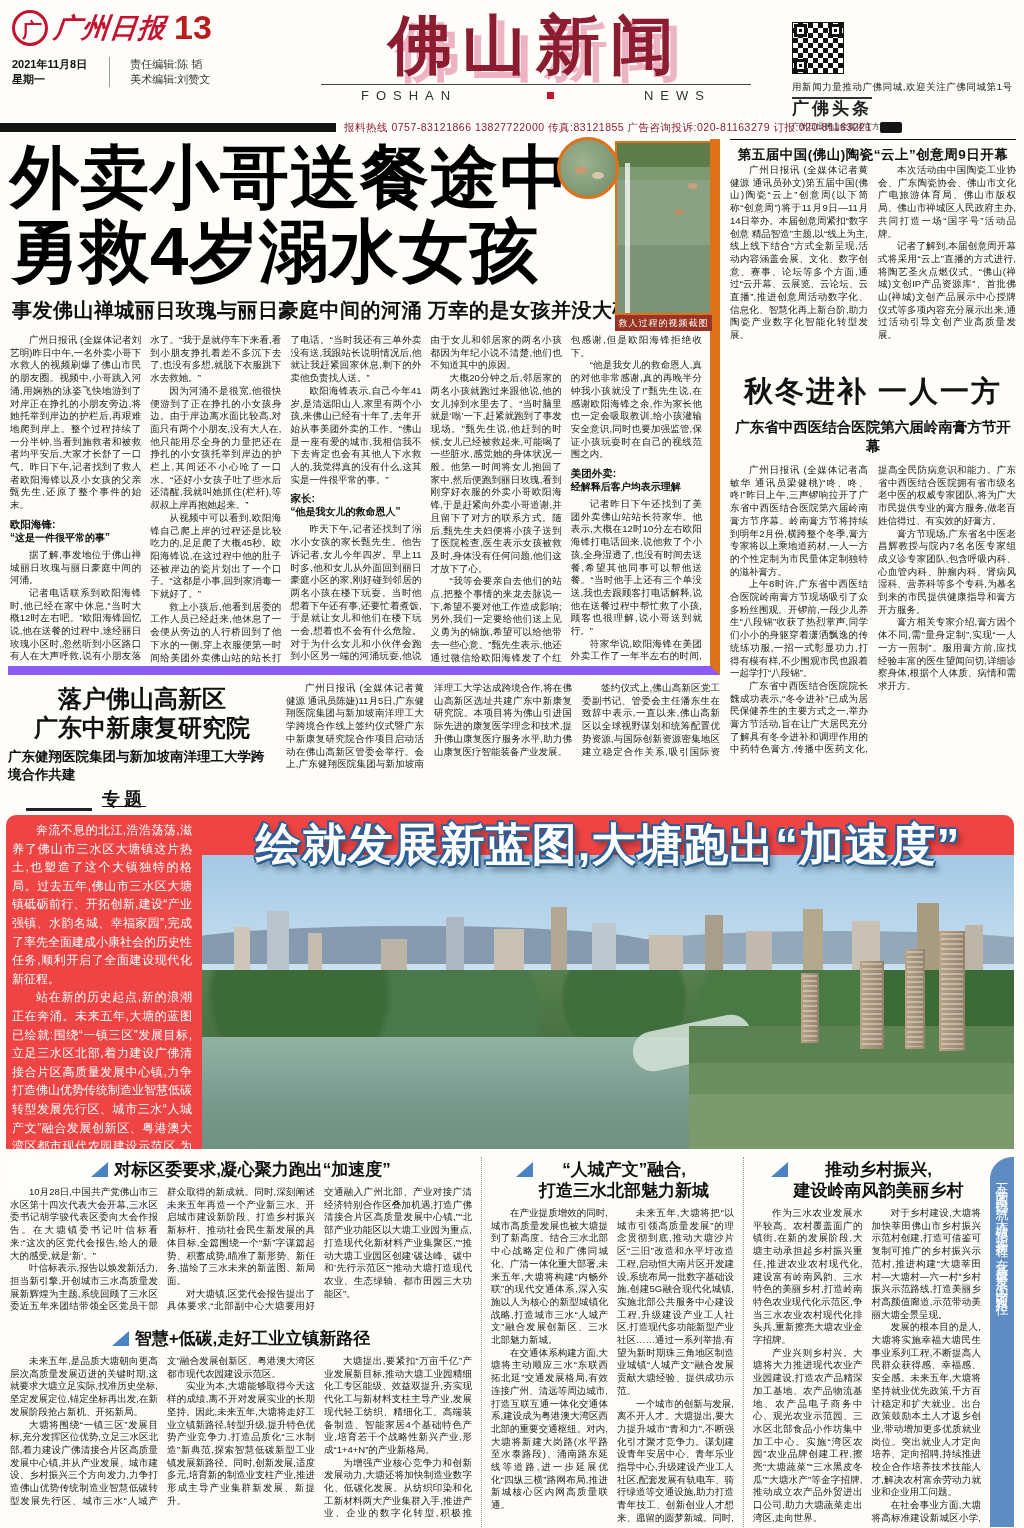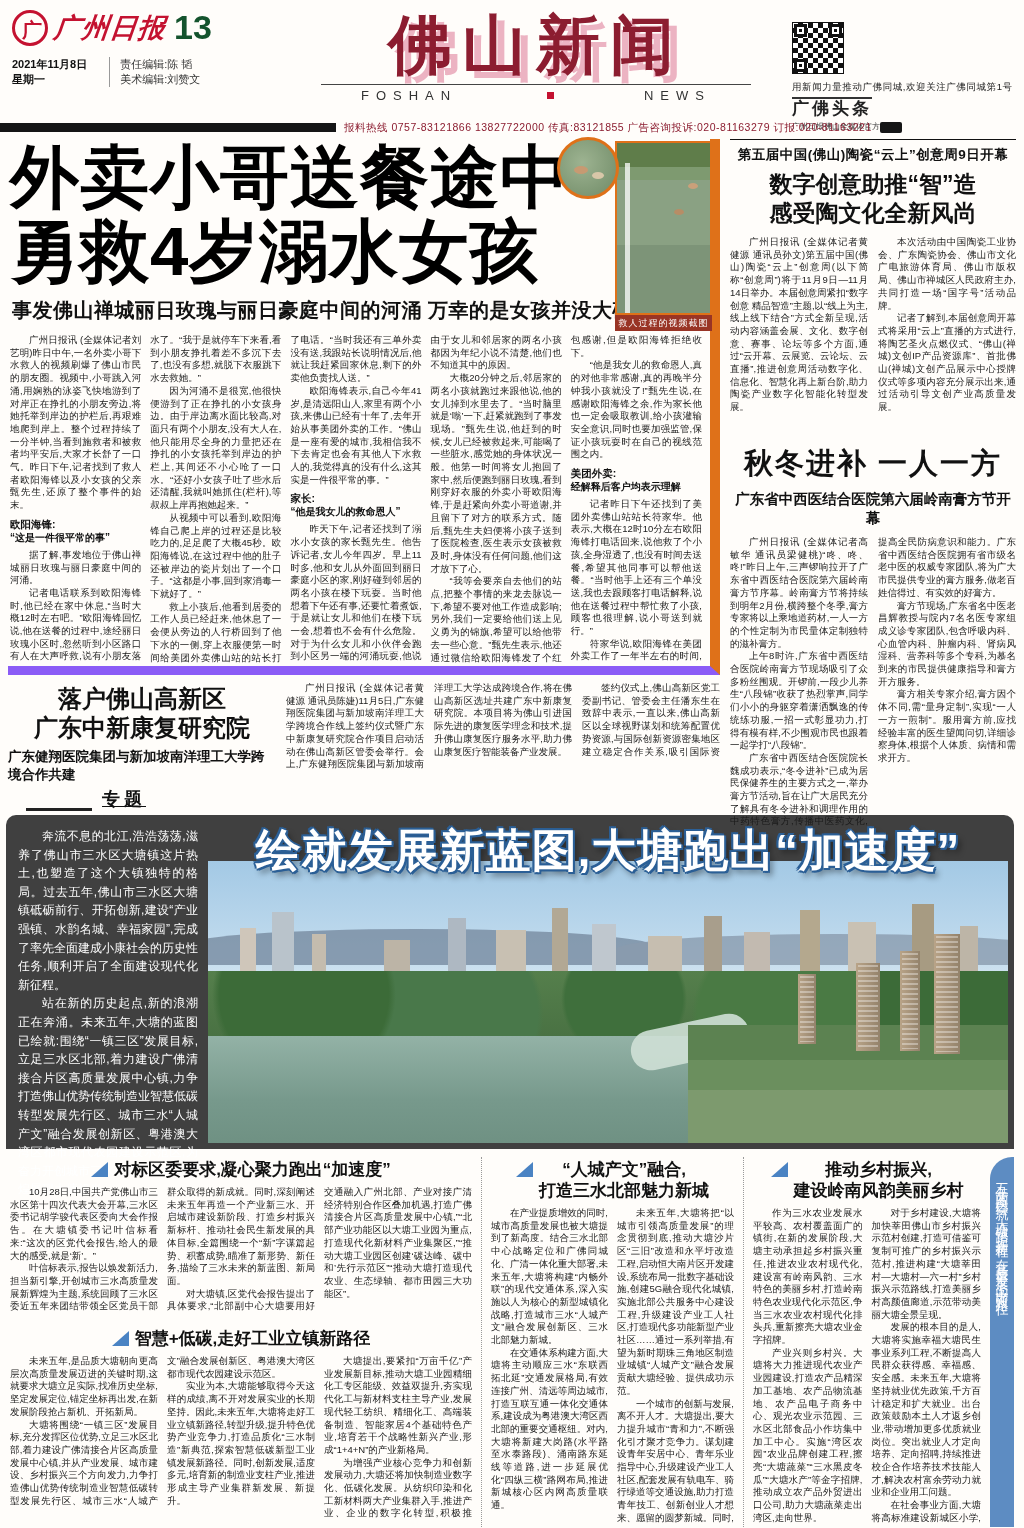--- a/index.html
+++ b/index.html
@@ -8,24 +8,24 @@
         font-family:"Liberation Sans","DejaVu Sans",sans-serif;color:#111;position:relative;}
 
   
   .masthead{display:flex;height:118px;padding:8px 12px 0 12px;}
   .mast-left{width:268px;}
   .brand-row{display:flex;align-items:center;gap:6px;}
   .logo-mark{width:36px;height:36px;border:3px solid #c41230;border-radius:50%;position:relative;display:inline-block;}
   .logo-mark::before{content:"广";position:absolute;left:7px;top:4px;font-size:20px;color:#c41230;font-weight:bold;}
   .brand-script{font-family:"Liberation Serif","DejaVu Serif",serif;font-style:italic;font-weight:bold;
                 font-size:27px;color:#c41230;letter-spacing:1px;transform:skewX(-6deg);}
-  .page-no{font-size:34px;font-weight:900;color:#14532d;margin-left:2px;}
+  .page-no{font-size:34px;font-weight:900;color:#b91c1c;margin-left:2px;}
   .date-editors{display:flex;margin-top:10px;font-size:11px;line-height:15px;gap:12px;}
   .date-block{font-weight:bold;padding-right:10px;}
-  .editors{border-left:1px solid #999;padding-left:10px;color:#333;}
+  .editors{border-left:1px solid #999;padding-left:20px;color:#333;}
   .mast-center{flex:1;text-align:center;}
   .mast-title{font-size:64px;font-weight:900;color:#8c1d30;letter-spacing:10px;line-height:74px;
               text-shadow:8px 7px 0 #ecb3c2;}
   .mast-en{width:430px;margin:2px auto 0;border-top:1.5px solid #444;display:flex;align-items:center;
            justify-content:space-between;padding:3px 40px 0 40px;font-size:13px;letter-spacing:7px;color:#333;}
   .mast-en .red-dot{width:7px;height:7px;background:#c41230;display:inline-block;}
   .mast-right{width:220px;padding-top:14px;}
   .qr-row{display:flex;gap:6px;flex-direction:column;}
   .qr{width:52px;height:52px;flex:0 0 52px;position:relative;border:1px solid #111;
       background:repeating-conic-gradient(#111 0 25%,#fff 0 50%) 0 0/10px 10px;}
@@ -87,21 +87,21 @@
   .gf-sub{font-size:14.5px;font-weight:bold;text-align:center;margin:6px 0 8px;}
   .gaofang .c2{height:302px;}
 
   
   .topic-rule{display:flex;align-items:flex-end;gap:10px;margin:8px 14px 4px 26px;height:20px;text-decoration:underline;}
   .topic-dash{width:66px;height:3px;background:#222;}
   .topic-label{font-size:18px;font-weight:bold;letter-spacing:4px;}
   .topic-line{flex:1;height:0;}
 
   
-  .sp-hero{display:flex;background:#404040;border-radius:10px 10px 0 0;margin:0 10px 0 6px;height:334px;padding:6px;}
+  .sp-hero{display:flex;background:#ef4444;border-radius:10px 10px 0 0;margin:0 10px 0 6px;height:334px;}
   .intro-panel{width:194px;color:#fff;padding:6px 8px 0 6px;}
   .intro-panel .para{color:#fff;font-size:12px;line-height:18.6px;}
   .byline{font-size:10px;text-align:right;margin-top:8px;color:#eef;}
   .hero{flex:1;position:relative;margin-left:2px;}
   .hero-headline{position:absolute;z-index:5;top:0;left:0;right:0;text-align:center;
       font-size:45px;font-weight:900;color:#fff;letter-spacing:1px;
       text-shadow:2px 0 0 #2b5f96,-2px 0 0 #2b5f96,0 2px 0 #2b5f96,0 -2px 0 #2b5f96,
                   2px 2px 0 #2b5f96,-2px -2px 0 #2b5f96,4px 5px 6px rgba(0,0,0,.45);}
   .hero-art{position:absolute;left:0;right:0;top:40px;bottom:0;overflow:hidden;
       background:linear-gradient(180deg,#a3c9e5 0%,#c3dcee 34%,#cfe3f0 40%);}
@@ -242,24 +242,20 @@
         <div class="rehab-cols">
             <p class="para">广州日报讯 (全媒体记者黄健源 通讯员陈婕)11月5日,广东健翔医院集团与新加坡南洋理工大学跨境合作线上签约仪式暨广东中新康复研究院合作项目启动活动在佛山高新区管委会举行。会上,广东健翔医院集团与新加坡南洋理工大学达成跨境合作,将在佛山高新区选址共建广东中新康复研究院。本项目将为佛山引进国际先进的康复医学理念和技术,提升佛山康复医疗服务水平,助力佛山康复医疗智能装备产业发展。</p>
             <p class="para">签约仪式上,佛山高新区党工委副书记、管委会主任潘东生在致辞中表示,一直以来,佛山高新区以全球视野谋划和统筹配置优势资源,与国际创新资源密集地区建立稳定合作关系,吸引国际资源“走进来”,推动实体经济“走出去”。</p>
           </div>
       </section>
     </div>
 
     <aside class="side-col">
       <section class="ceramic">
         <div class="cer-kicker">第五届中国(佛山)陶瓷“云上”创意周9日开幕</div>
-        <div class="cer-title">
-          <div>数字创意助推“智”造</div>
-          <div>感受陶文化全新风尚</div>
-        </div>
         <div class="c2">
             <p class="para">广州日报讯 (全媒体记者黄健源 通讯员孙文)第五届中国(佛山)陶瓷“云上”创意周(以下简称“创意周”)将于11月9日—11月14日举办。本届创意周紧扣“数字创意 精品智造”主题,以“线上为主,线上线下结合”方式全新呈现,活动内容涵盖会展、文化、数字创意、赛事、论坛等多个方面,通过“云开幕、云展览、云论坛、云直播”,推进创意周活动数字化、信息化、智慧化再上新台阶,助力陶瓷产业数字化智能化转型发展。</p>
             <p class="para">本次活动由中国陶瓷工业协会、广东陶瓷协会、佛山市文化广电旅游体育局、佛山市版权局、佛山市禅城区人民政府主办,共同打造一场“国字号”活动品牌。</p>
             <p class="para">记者了解到,本届创意周开幕式将采用“云上”直播的方式进行,将陶艺圣火点燃仪式、“佛山(禅城)文创IP产品资源库”、首批佛山(禅城)文创产品展示中心授牌仪式等多项内容充分展示出来,通过活动引导文创产业高质量发展。</p>
           </div>
       </section>
 
       <section class="gaofang">
         <div class="gf-title">秋冬进补 一人一方</div>
         <div class="gf-sub">广东省中西医结合医院第六届岭南膏方节开幕</div>

